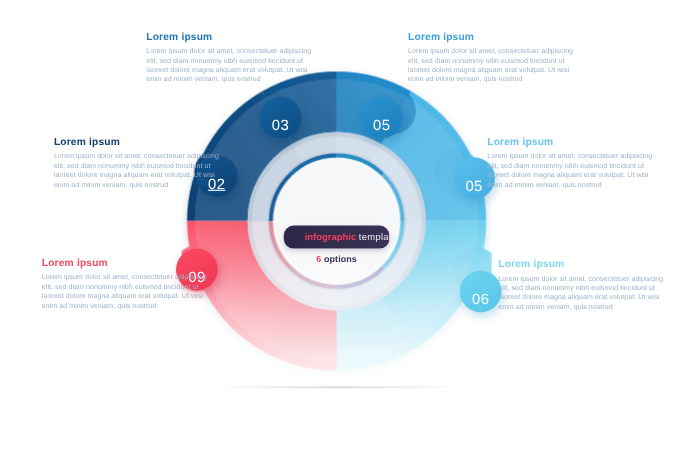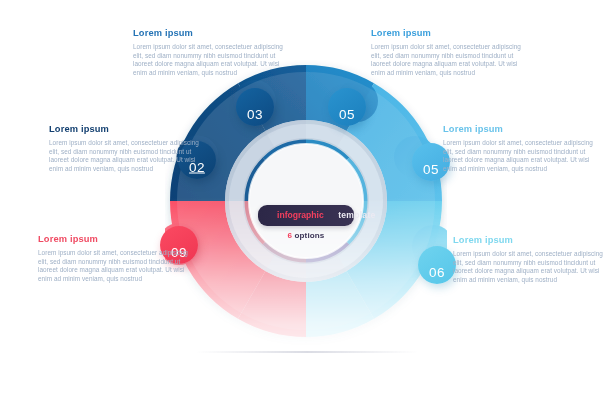--- a/index.html
+++ b/index.html
@@ -62,21 +62,21 @@
     position:absolute;left:258px;top:205px;width:96px;
     text-align:center;
   }
   #pill{
     background:linear-gradient(100deg,#2c2747,#3a3354);
     border-radius:9px;padding:5px 7px 6px 7px;
     font-size:8.6px;line-height:10px;white-space:nowrap;
     box-shadow:0 2px 5px rgba(40,35,70,.22);
   }
   #pill .a{color:#f43f5e;font-weight:bold;padding-left:12px;}
-  #pill .bq{color:#eceaf2;font-weight:700;letter-spacing:.25px;margin-left:12px;}
+  #pill .bq{color:#eceaf2;font-weight:400;letter-spacing:.25px;}
   #opts{margin-top:5px;font-size:8.1px;color:#3b3456;font-weight:bold;letter-spacing:.1px;}
   #opts .n{color:#f4405e;}
   #opts .w{font-weight:600;color:#3b3456;}
 
   
   #floor{
     position:absolute;left:196px;top:351px;width:222px;height:2px;
     background:linear-gradient(90deg,rgba(150,155,175,0),rgba(140,145,170,.32),rgba(150,155,175,0));
     filter:blur(.6px);
   }

